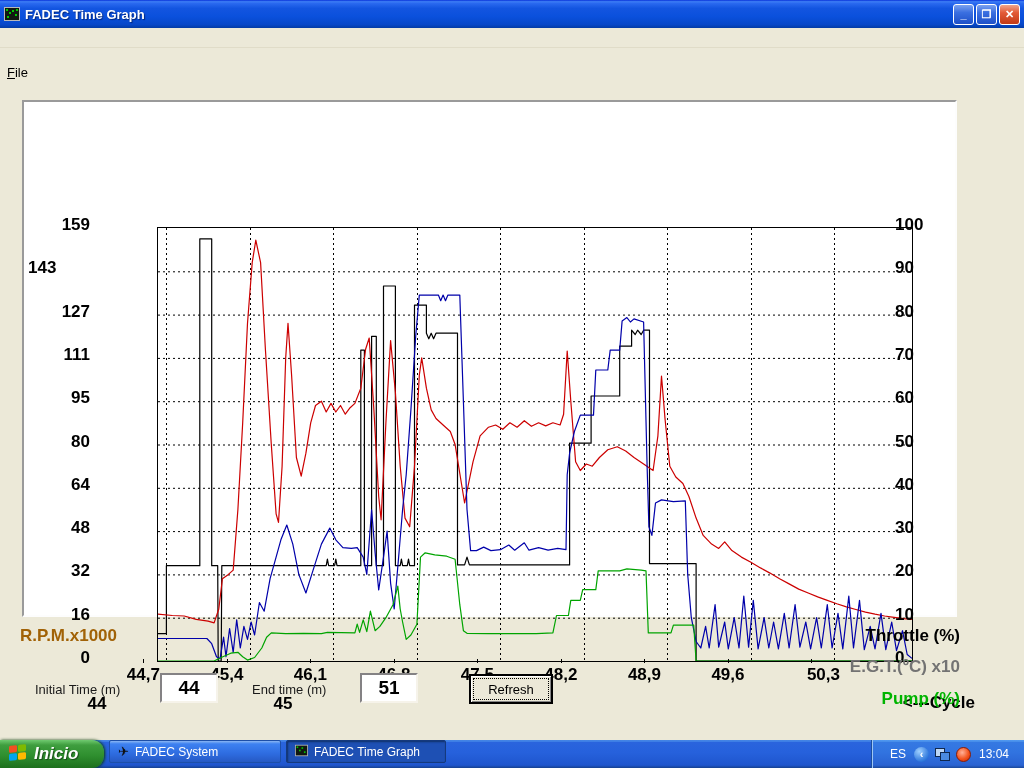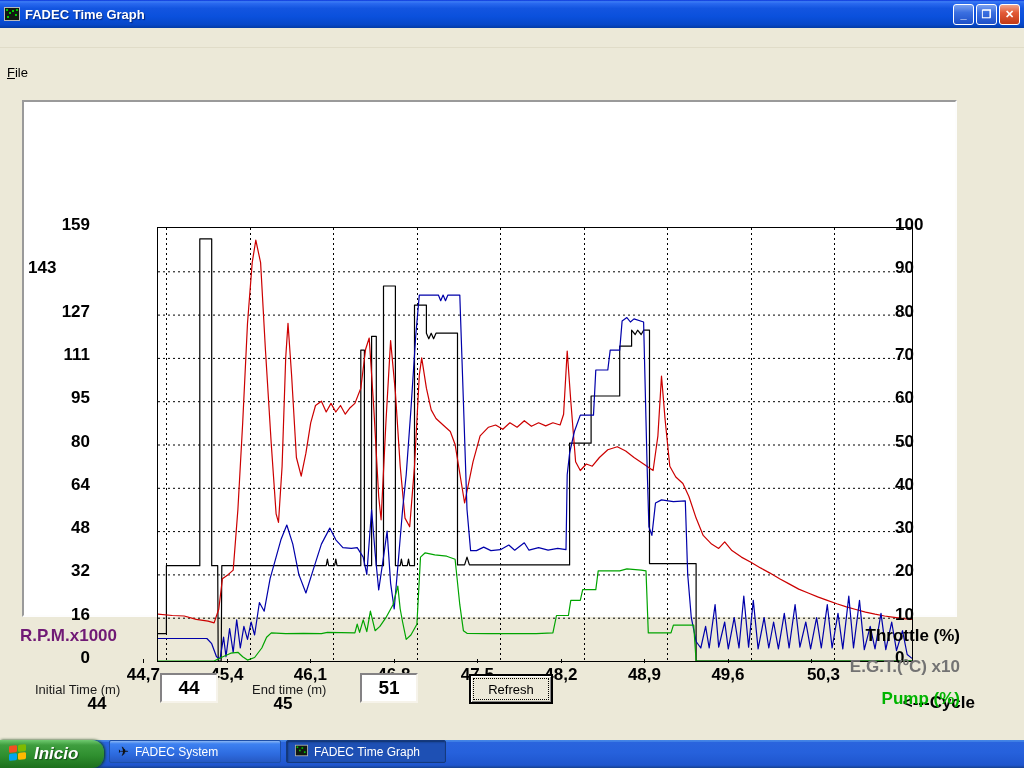--- a/index.html
+++ b/index.html
@@ -168,21 +168,21 @@
       <div class="xaxis-label" style="left: 681.94px; top: 563px;">49,6</div>
       <div class="xtickmark" style="left: 703.94px; top: 557px;"></div>
       <div class="xaxis-label" style="left: 765.453px; top: 563px; margin-left: 12px;">50,3</div>
       <div class="xtickmark" style="left: 787.453px; top: 557px;"></div>
     </div>
   <span class="minor-label" style="left:58px;top:592px;width:30px;text-align:center;">44</span>
   <span class="minor-label" style="left:244px;top:592px;width:30px;text-align:center;">45</span>
   <span class="minor-label" style="right:-20px;top:591px;margin-left:28px;">&lt;---Cycle</span>
 </div>
 
-<span class="legend" style="left:20px;top:626px;color:#701a75;">R.P.M.x1000</span>
+<span class="legend" style="left:20px;top:626px;color:#a16207;">R.P.M.x1000</span>
 <span class="legend" style="right:64px;top:626px;color:#000000;">Throttle (%)</span>
 <span class="legend" style="right:64px;top:657px;color:#737373;">E.G.T.(ºC) x10</span>
 <span class="legend" style="right:64px;top:689px;color:#00b400;">Pump (%)</span>
 
 <span class="ctl-label" style="left:35px;top:682px;">Initial Time (m)</span>
 <input class="ctl-input" style="left: 160px; top: 673px;" value="44">
 <span class="ctl-label" style="left:252px;top:682px;">End time (m)</span>
 <input class="ctl-input" style="left: 360px; top: 673px;" value="51">
 <button id="refresh-btn">Refresh</button>
 
@@ -210,13 +210,23 @@
         <rect x="0" y="1" width="16" height="14" fill="#b8b8b8"></rect>
         <rect x="1" y="2" width="14" height="12" fill="#101810"></rect>
         <rect x="2" y="3" width="2" height="2" fill="#00c800"></rect>
           <rect x="8" y="4" width="2" height="2" fill="#00c800"></rect>
         <rect x="5" y="7" width="2" height="2" fill="#00c800"></rect>
           <rect x="11" y="9" width="2" height="2" fill="#00c800"></rect>
       </svg>
     </span>
     <span class="tlabel">FADEC Time Graph</span>
   </div>
+  <div id="tray">
+    <span class="txt">ES</span>
+    <span class="trayicon" id="tray-chevron">‹</span>
+    <span class="trayicon" id="tray-net">
+      <span class="scr a"></span>
+        <span class="scr b"></span>
+    </span>
+    <span class="trayicon" id="tray-red"></span>
+    <span class="txt">13:04</span>
+  </div>
 </div>
 
 </body></html>

